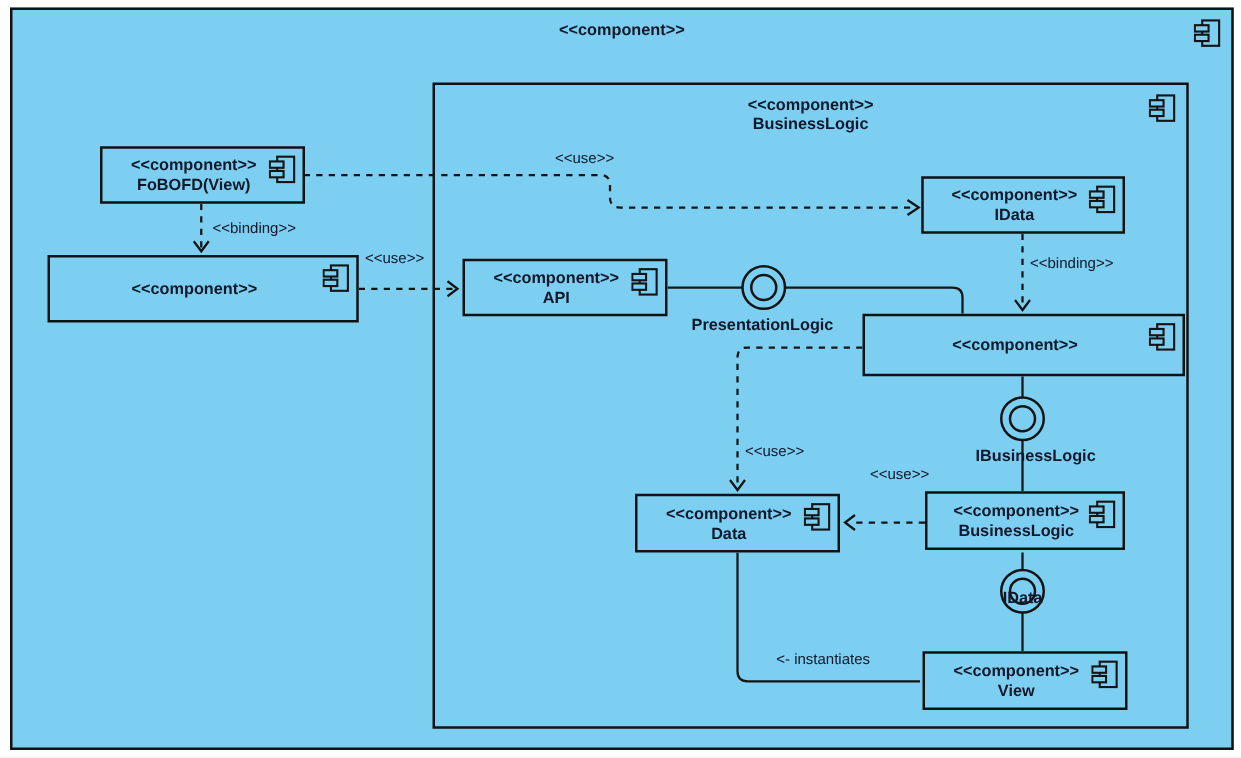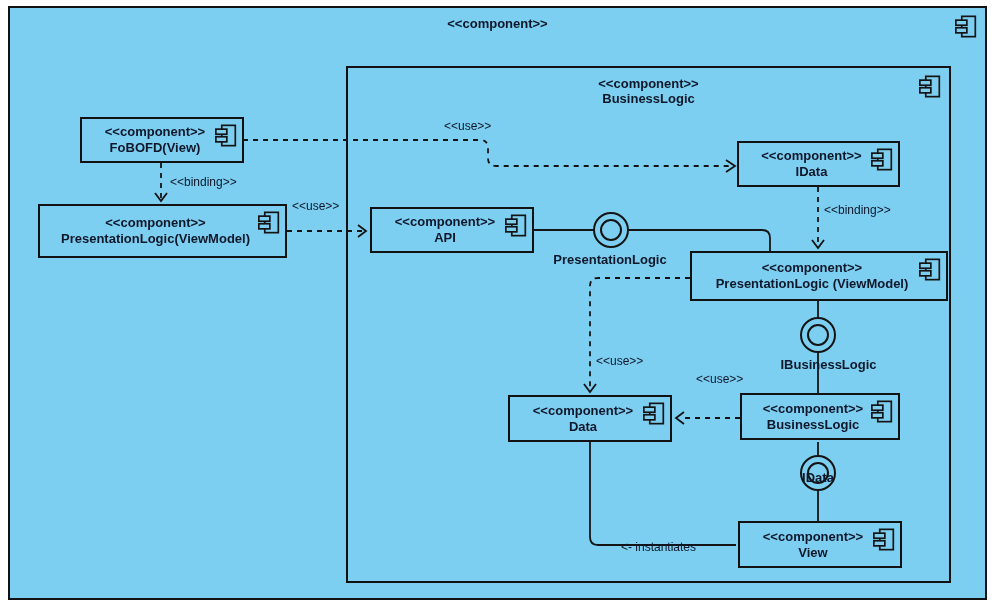--- a/index.html
+++ b/index.html
@@ -113,21 +113,20 @@
   </div>
 
   <div class="cbox" style="left:38px;top:204px;width:249px;height:54px;">
     <svg class="cmp-icon" viewBox="0 0 26 28">
         <rect x="8" y="2" width="16" height="24"></rect>
         <rect x="1" y="6.5" width="13" height="6"></rect>
         <rect x="1" y="15.5" width="13" height="6"></rect>
       </svg>
     <div class="txt">
       <div>&lt;&lt;component&gt;&gt;</div>
-      <div>PresentationLogic(ViewModel)</div>
     </div>
   </div>
 
   <div class="cbox" style="left:370px;top:207px;width:164px;height:46px;">
     <svg class="cmp-icon" viewBox="0 0 26 28">
         <rect x="8" y="2" width="16" height="24"></rect>
         <rect x="1" y="6.5" width="13" height="6"></rect>
         <rect x="1" y="15.5" width="13" height="6"></rect>
       </svg>
     <div class="txt">
@@ -149,21 +148,20 @@
   </div>
 
   <div class="cbox" style="left:690px;top:251px;width:258px;height:50px;">
     <svg class="cmp-icon" viewBox="0 0 26 28">
         <rect x="8" y="2" width="16" height="24"></rect>
         <rect x="1" y="6.5" width="13" height="6"></rect>
         <rect x="1" y="15.5" width="13" height="6"></rect>
       </svg>
     <div class="txt">
       <div>&lt;&lt;component&gt;&gt;</div>
-      <div>PresentationLogic (ViewModel)</div>
     </div>
   </div>
 
   <div class="cbox" style="left:508px;top:395px;width:164px;height:47px;">
     <svg class="cmp-icon" viewBox="0 0 26 28">
         <rect x="8" y="2" width="16" height="24"></rect>
         <rect x="1" y="6.5" width="13" height="6"></rect>
         <rect x="1" y="15.5" width="13" height="6"></rect>
       </svg>
     <div class="txt">
@@ -195,19 +193,19 @@
       <div>View</div>
     </div>
   </div>
 
   <div class="elabel" style="left:444px;top:119px;">&lt;&lt;use&gt;&gt;</div>
   <div class="elabel" style="left:170px;top:175px;">&lt;&lt;binding&gt;&gt;</div>
   <div class="elabel" style="left:292px;top:199px;">&lt;&lt;use&gt;&gt;</div>
   <div class="elabel" style="left:824px;top:203px;">&lt;&lt;binding&gt;&gt;</div>
   <div class="elabel" style="left:596px;top:354px;">&lt;&lt;use&gt;&gt;</div>
   <div class="elabel" style="left:696px;top:372px;">&lt;&lt;use&gt;&gt;</div>
-  <div class="elabel" style="left:621px;top:540px;">&lt;- instantiates</div>
+  <div class="elabel" style="left:621px;top:520px;">&lt;- instantiates</div>
 
   <div class="ilabel" style="left:610px;top:252px;">PresentationLogic</div>
   <div class="ilabel" style="left:821px;top:357px;padding-left:15px;">IBusinessLogic</div>
   <div class="ilabel" style="left:818px;top:470px;">IData</div>
 
 </div>
 
 </body></html>

